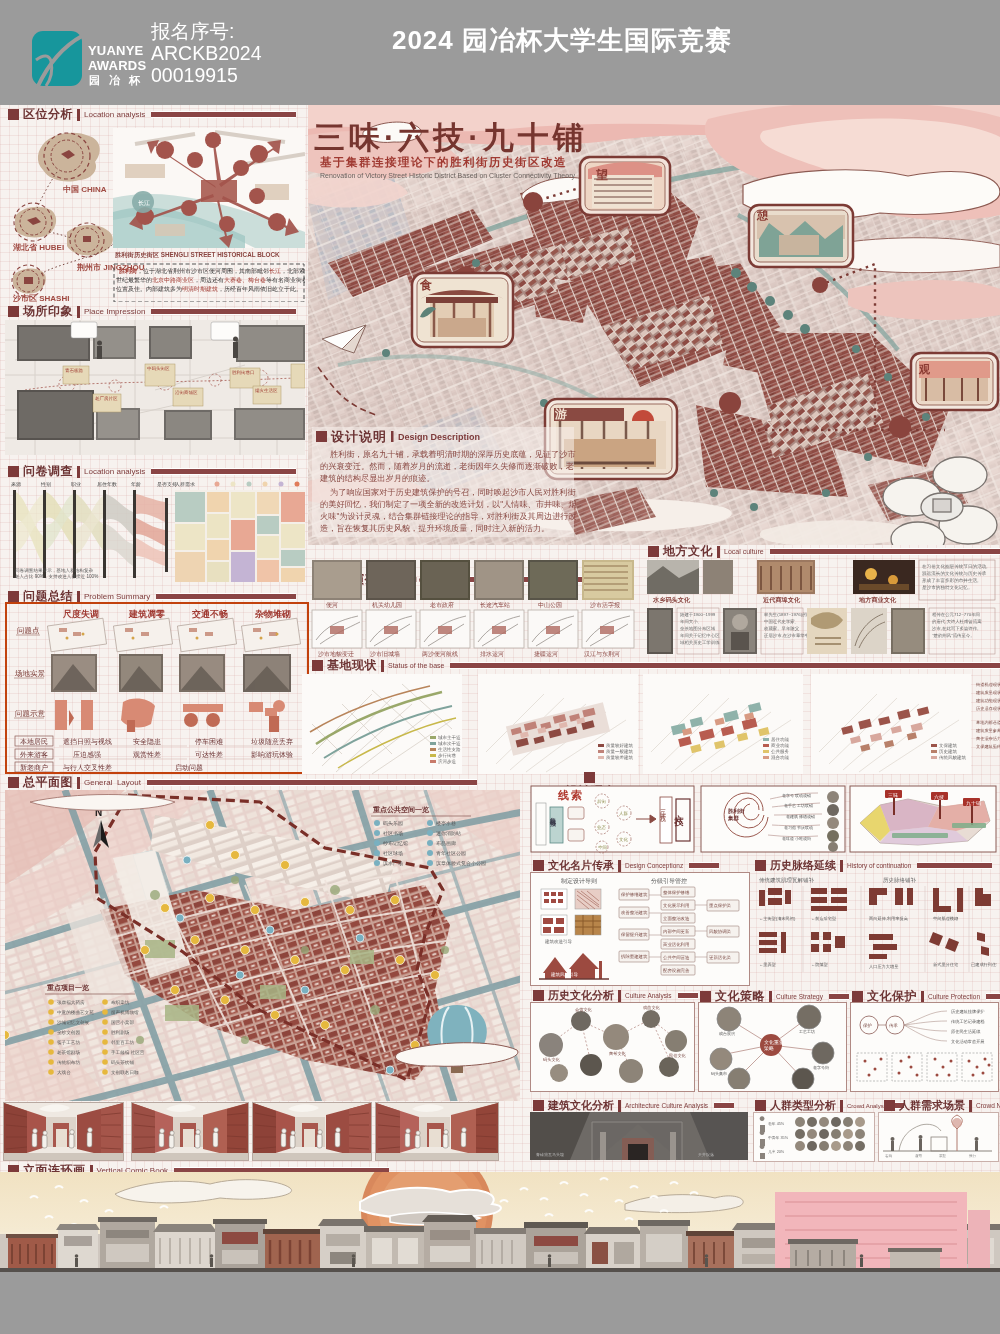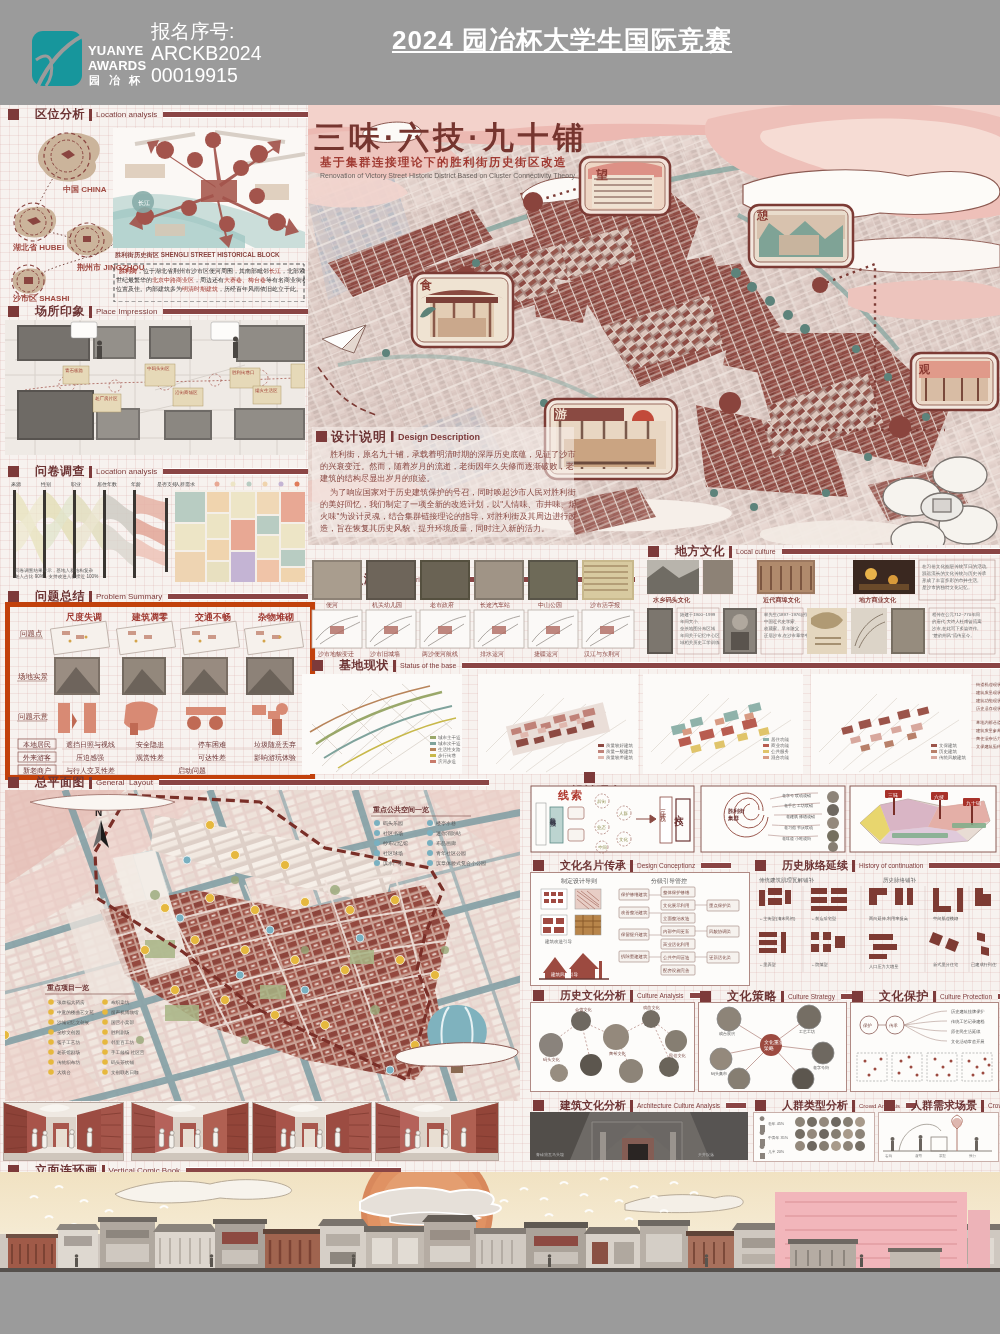--- a/index.html
+++ b/index.html
@@ -1,20 +1,20 @@
 <!DOCTYPE html>
 <html><head>
 <meta charset="utf-8">
 <style>
 html,body{margin:0;padding:0;background:#fff;}
 #page{position:relative;width:1000px;height:1334px;overflow:hidden;font-family:"Liberation Sans",sans-serif;background:#f7f2ef;}
 .grid{position:absolute;inset:0;background-image:linear-gradient(rgba(214,160,160,.20) 1px,transparent 1px),linear-gradient(90deg,rgba(214,160,160,.20) 1px,transparent 1px);background-size:9px 9px;}
 .sec{position:absolute;display:flex;align-items:center;white-space:nowrap;}
 .sec .sq{width:11px;height:11px;background:#7d3a3a;margin-right:4px;}
-.sec .cn{font-weight:bold;color:#6d3434;font-size:12px;letter-spacing:.5px;margin-left:12px;}
+.sec .cn{font-weight:bold;color:#6d3434;font-size:12px;letter-spacing:.5px;}
 .cns{font-size:11px !important;letter-spacing:0 !important;}
 .sec .bar{width:3px;height:12px;background:#7d3a3a;margin:0 4px;}
 .sec .en{color:#7d3a3a;font-size:8px;font-weight:normal;}
 .sec .line{height:5px;background:#8a4545;margin-left:6px;border-top:1px solid #fff;border-bottom:1px solid #fff;}
 </style>
 </head>
 <body>
 <div id="page">
 
 <div class="grid"></div>
@@ -25,21 +25,21 @@
 <rect x="0" y="0" width="50" height="55" rx="11" fill="#17969c"></rect>
 <path d="M6 55 C16 34 30 16 50 5" stroke="#9b9b9b" stroke-width="4" fill="none"></path>
 <path d="M4 29 C12 23 17 24 19 30 C21 40 19 48 14 55" stroke="#9b9b9b" stroke-width="3" fill="none"></path>
 </svg>
 
 <div style="position:absolute;left:88px;top:43px;color:#fff;font-weight:bold;font-size:13px;line-height:15px;letter-spacing:.2px;">YUANYE<br>AWARDS</div>
 <div style="position:absolute;left:89px;top:73px;color:#fff;font-weight:bold;font-size:11px;letter-spacing:9px;">园冶杯</div>
 
 <div style="position:absolute;left:151px;top:20px;color:#fff;font-size:19.5px;line-height:22px;">报名序号:<br>ARCKB2024<br>00019915</div>
 
-<div style="position:absolute;left:302px;top:23px;width:520px;text-align:center;color:#fff;font-weight:bold;font-size:26px;letter-spacing:1px;text-decoration:underline;">2024 园冶杯大学生国际竞赛</div>
+<div style="position:absolute;left:302px;top:23px;width:520px;text-align:center;color:#fff;font-weight:bold;font-size:26px;letter-spacing:1px;">2024 园冶杯大学生国际竞赛</div>
 
 
 <div id="illus" style="position:absolute;left:308px;top:105px;width:692px;height:440px;background:#e0cdc7;overflow:hidden;">
 <svg width="692" height="440" viewBox="0 0 692 440">
 <defs>
 <pattern id="patCity" width="16" height="10" patternUnits="userSpaceOnUse" patternTransform="rotate(-22)">
   <rect width="16" height="10" fill="#dcc9c3"></rect>
   <rect x="1" y="1" width="6" height="3.5" fill="#cfbcb6"></rect>
   <rect x="9" y="1" width="6" height="3.5" fill="#d7c4be"></rect>
   <rect x="1.5" y="5.5" width="6" height="3.5" fill="#cab8b2"></rect>
@@ -536,21 +536,21 @@
 </div>
 
 <div class="sec" style="left:8px;top:588px;">
   <div class="sq"></div>
       <div class="cn">问题总结</div>
       <div class="bar"></div>
       <div class="en">Problem Summary</div>
       <div class="line" style="width:140px;"></div>
 </div>
 
-<div id="problempanel" style="position:absolute;left:5px;top:602px;width:300px;height:168px;border:5px solid #c2410c;">
+<div id="problempanel" style="position:absolute;left:5px;top:602px;width:300px;height:168px;border:2px solid #c2410c;">
 <svg width="300" height="168">
 
 <g font-size="9" font-weight="bold" fill="#a03a32">
 <text x="56" y="13">尺度失调</text>
           <text x="122" y="13">建筑凋零</text>
           <text x="185" y="13">交通不畅</text>
           <text x="248" y="13">杂物堆砌</text>
 </g>
 
 <g font-size="7.5" fill="#7a3a34">

